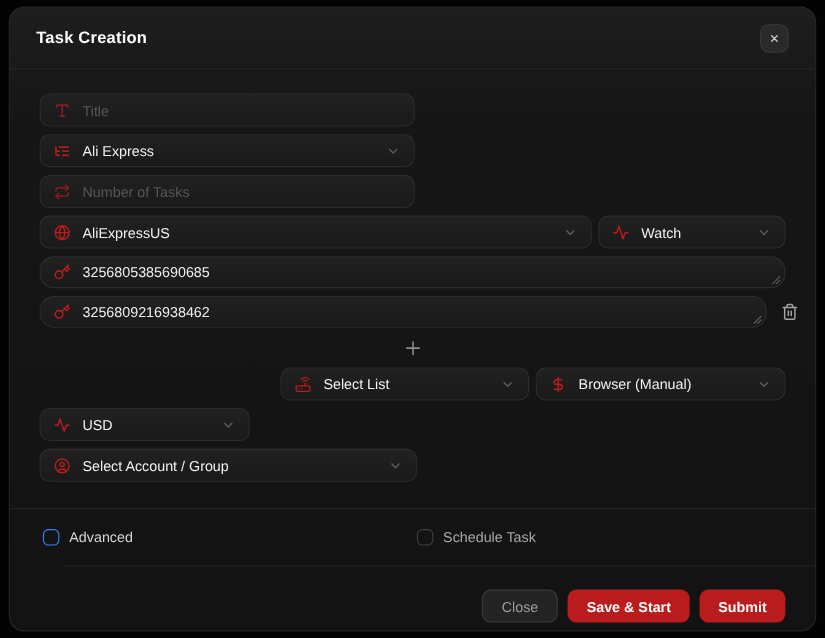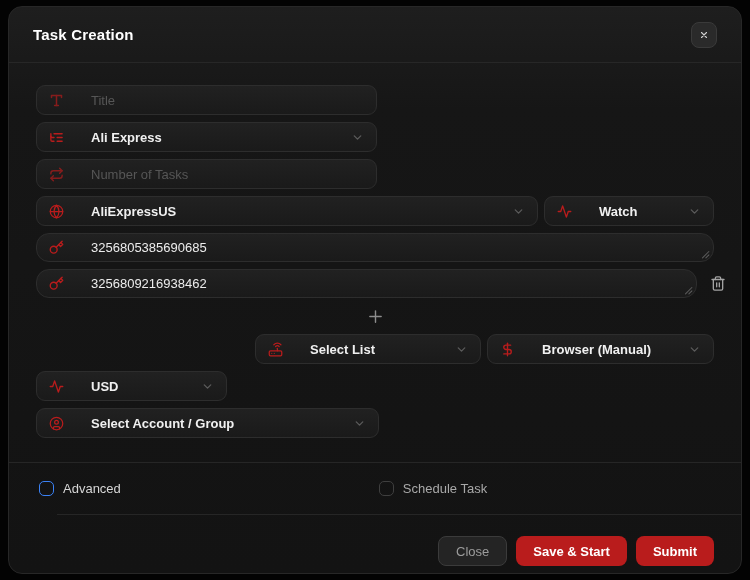--- a/index.html
+++ b/index.html
@@ -32,28 +32,28 @@
     display:flex; align-items:center; justify-content:center;
     cursor:pointer;
   }
   
   .modal-body { flex:1 1 auto; padding:22px 27px 0; }
   .row { display:flex; gap:6px; margin-bottom:7px; align-items:center; }
   .field {
     height:30px; border-radius:9px;
     border:1px solid #2d2d2d;
     background:linear-gradient(180deg,#212121,#1a1a1a);
-    display:flex; align-items:center; gap:27px;
+    display:flex; align-items:center; gap:11px;
     padding:0 12px;
     font-size:13px; color:#ececec;
     cursor:pointer;
   }
   .field .ficon { display:flex; flex:0 0 auto; color:#b91c1c; }
   .field .ficon.dim { opacity:.68; }
-  .field .val { flex:1; font-weight:700; color:#f0f0f0; white-space:nowrap; overflow:hidden; }
+  .field .val { flex:1; font-weight:400; color:#f0f0f0; white-space:nowrap; overflow:hidden; }
   .field .chev { flex:0 0 auto; color:#5b5b5b; display:flex; }
   .field input {
     flex:1; background:transparent; border:0; outline:none;
     color:#ececec; font-size:13px; font-family:inherit; min-width:0;
   }
   .field input::placeholder { color:#565656; }
   .half { width:341px; }
   .site-field { flex:1; }
   .watch-field { width:170px; }
   .ta-field { height:29px; position:relative; padding-right:16px; flex:1; cursor:text;border-radius:13px; }

